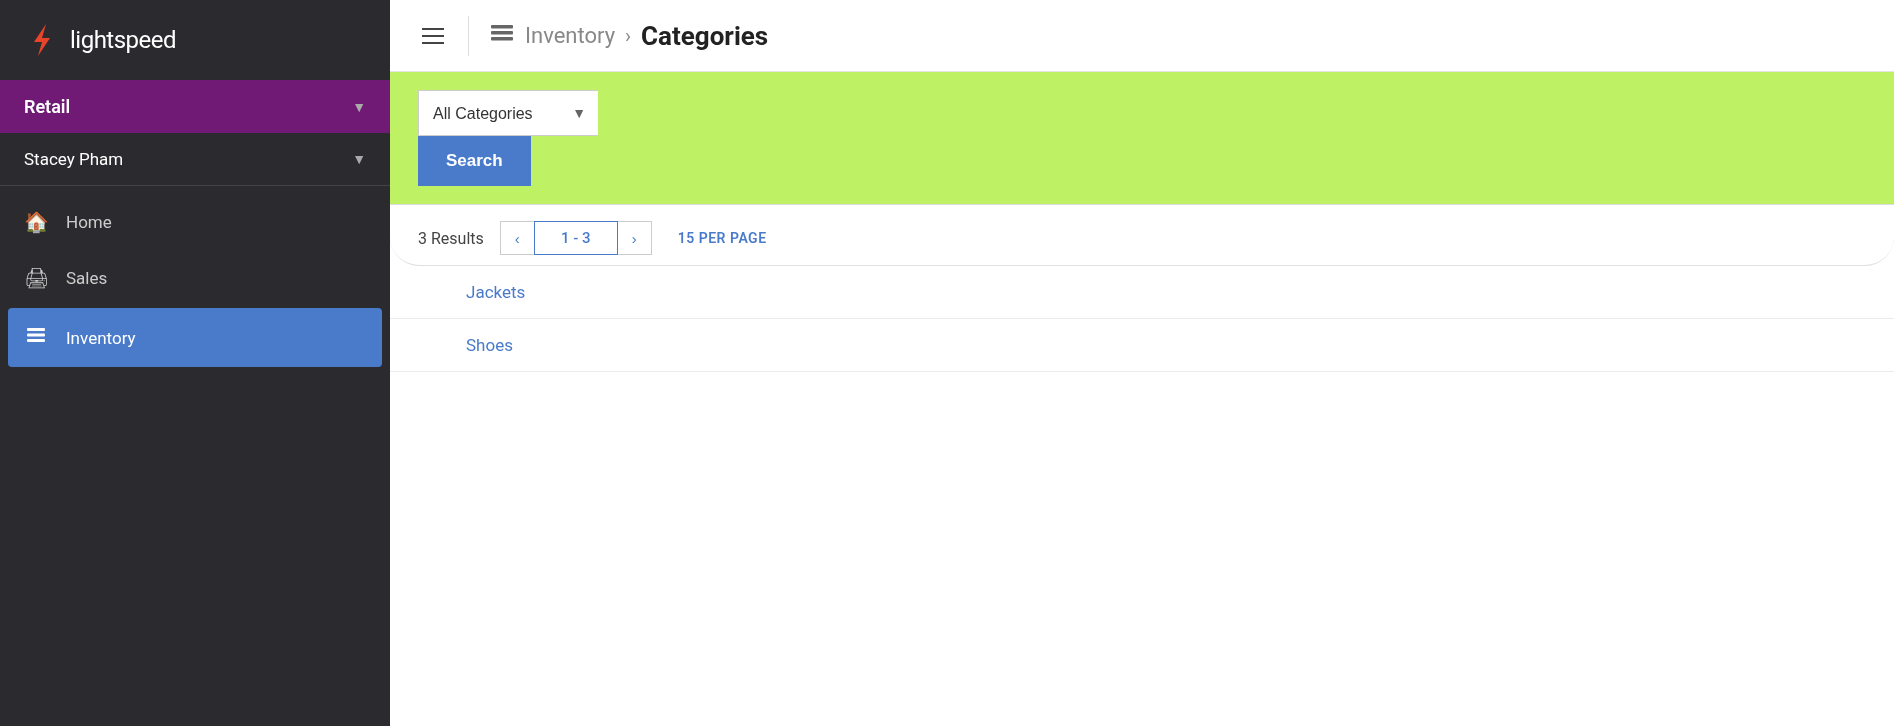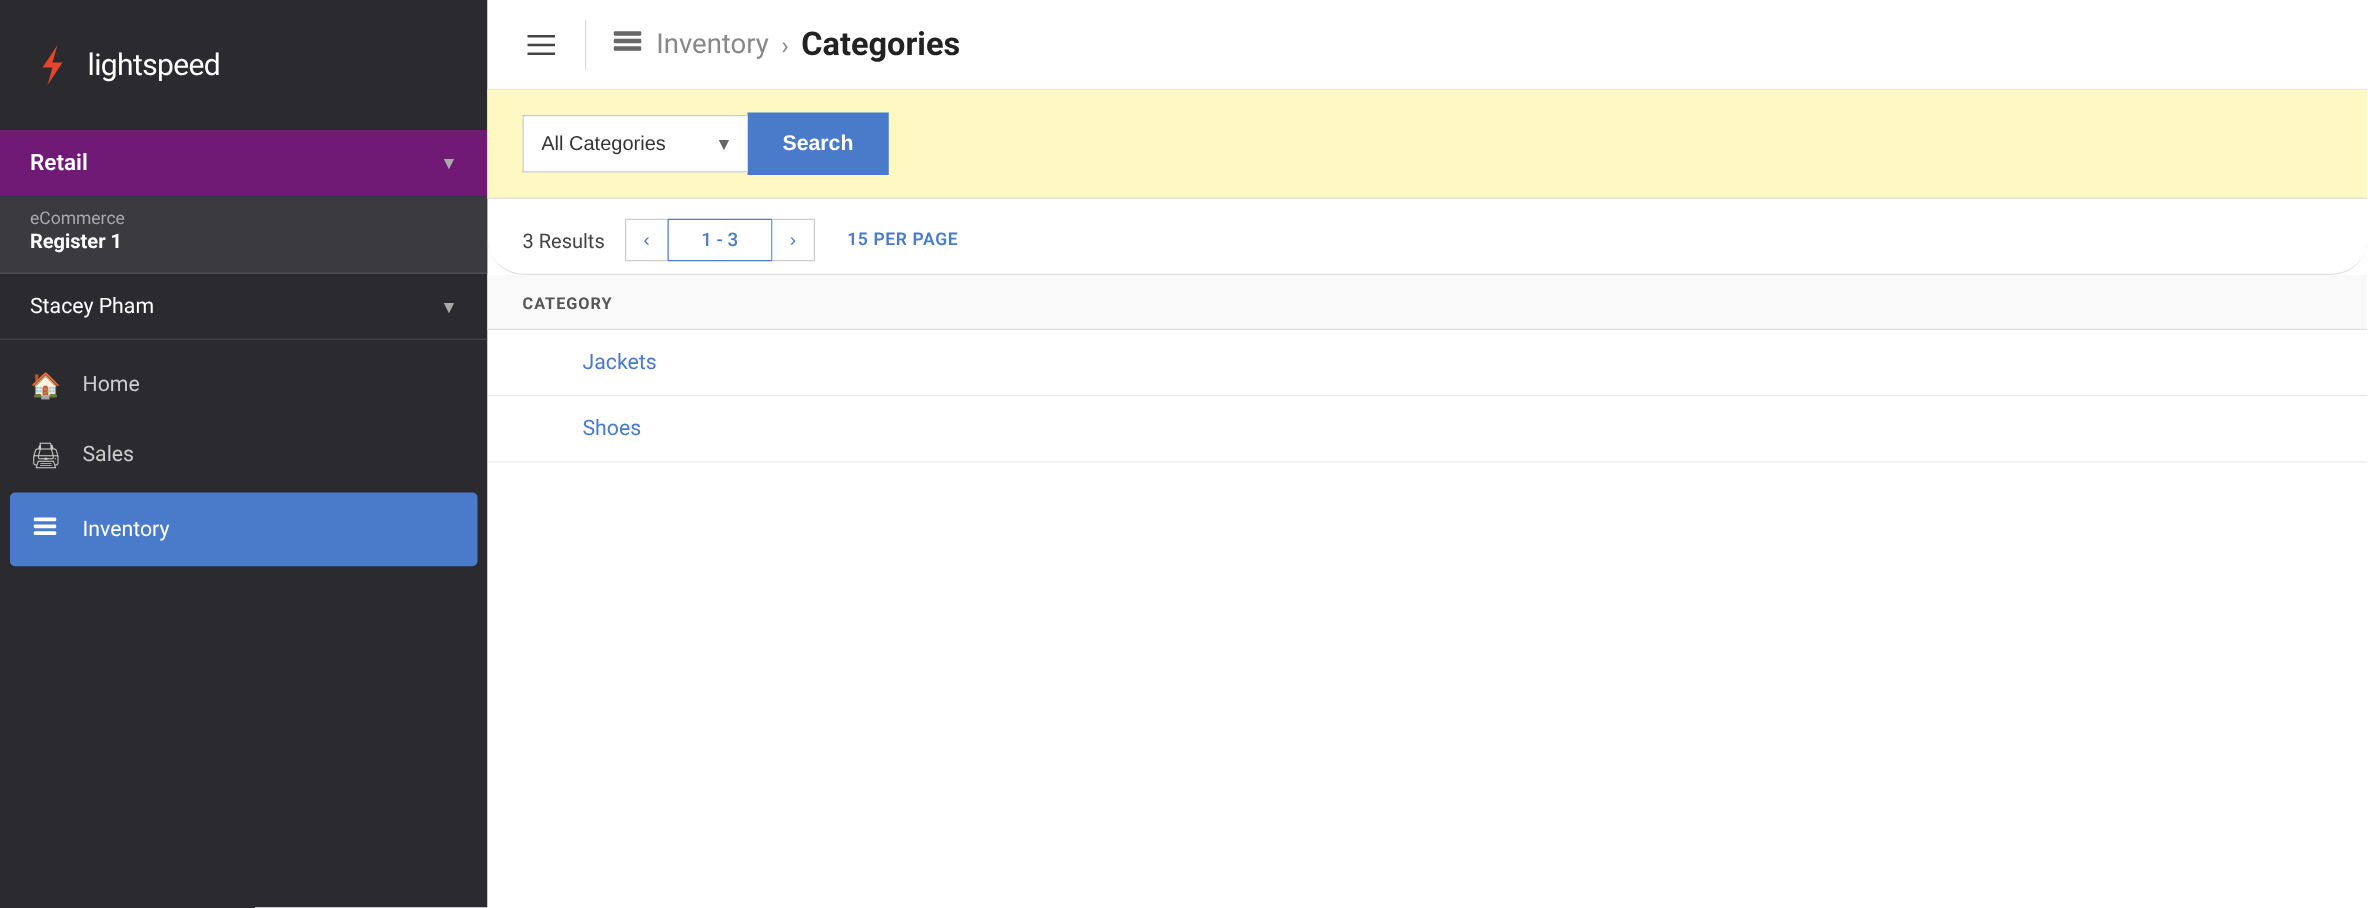--- a/index.html
+++ b/index.html
@@ -9,21 +9,21 @@
     .sidebar {
       width: 390px;
       min-width: 390px;
       background: #2b2b2f;
       display: flex;
       flex-direction: column;
       height: 100%;
     }
 
     .sidebar-logo {
-      padding: 34px 24px;
+      padding: 22px 24px;
       display: flex;
       align-items: center;
       gap: 10px;
     }
 
     .logo-icon {
       width: 36px;
       height: 36px;
     }
 
@@ -181,25 +181,26 @@
 
     .breadcrumb-current {
       color: #222;
       font-size: 26px;
       font-weight: 700;
     }
 
     
     .search-area {
       padding: 18px 28px;
-      background: #fef9c3;
-      display: flex;
-      align-items: center;
+      background: #bef264;
+      display: flex;
+      align-items: flex-start;
       gap: 0;
       border-bottom: 1px solid #ddd;
+      flex-direction: column;
     }
 
     .select-wrapper {
       display: flex;
       align-items: center;
       position: relative;
     }
 
     .select-wrapper select {
       height: 46px;
@@ -344,24 +345,20 @@
       <polygon points="22,2 10,20 18,20 14,34 26,16 18,16" fill="#e8442a"></polygon>
     </svg>
     <span class="logo-text">lightspeed</span>
   </div>
 
   <div class="sidebar-retail">
     <span class="sidebar-retail-label">Retail</span>
     <span class="sidebar-dropdown-arrow">▼</span>
   </div>
 
-  <div class="sidebar-register">
-    <div class="sidebar-register-top">eCommerce</div>
-    <div class="sidebar-register-name">Register 1</div>
-  </div>
 
   <div class="sidebar-user">
     <span class="sidebar-user-name">Stacey Pham</span>
     <span class="sidebar-dropdown-arrow">▼</span>
   </div>
 
   <div class="sidebar-nav">
     <div class="nav-item">
       <span class="nav-icon">🏠</span>
       <span>Home</span>
@@ -421,23 +418,20 @@
     <span class="results-count">3 Results</span>
     <div class="pagination">
       <button class="page-btn">‹</button>
       <div class="page-current">1 - 3</div>
       <button class="page-btn">›</button>
     </div>
     <span class="per-page">15 PER PAGE</span>
   </div>
 
   <div class="table-area">
-    <div class="table-header">
-      <span class="table-header-label">CATEGORY</span>
-    </div>
     <div class="table-row">
       <a class="category-link">Jackets</a>
     </div>
     <div class="table-row">
       <a class="category-link">Shoes</a>
     </div>
   </div>
 </main>
 
 </body></html>

